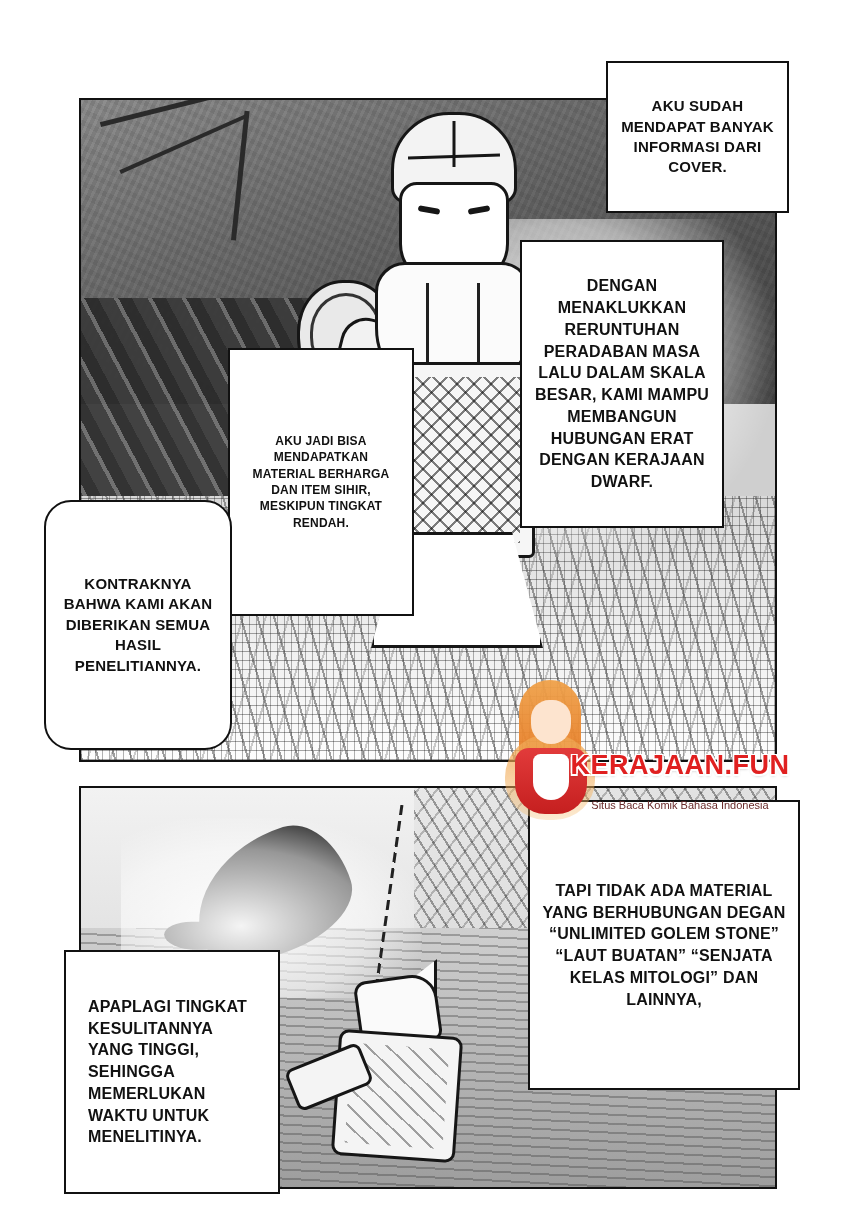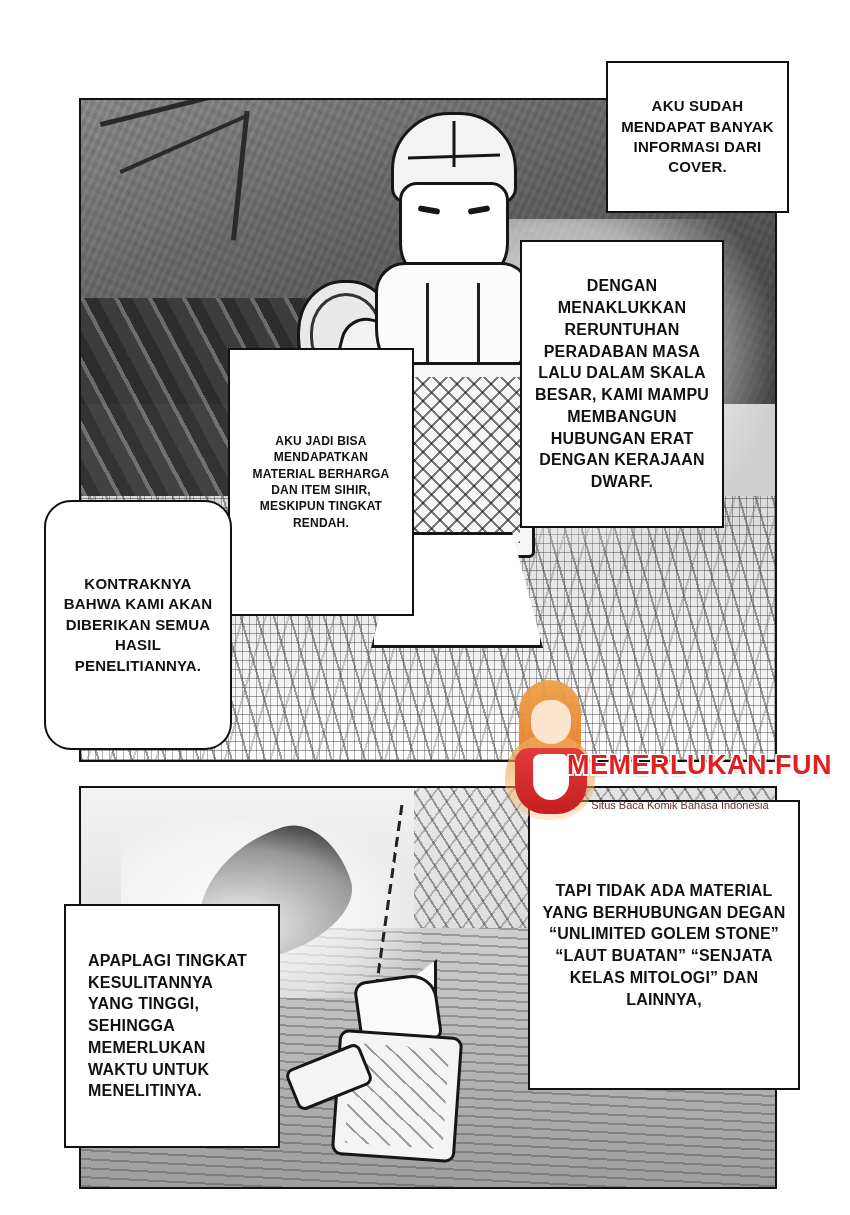--- a/index.html
+++ b/index.html
@@ -349,29 +349,29 @@
   </div>
 
   <div class="bubble" style="left:44px; top:500px; width:188px; height:250px; font-size:15px;border-radius:27px;">
     <p>KONTRAKNYA BAHWA KAMI AKAN DIBERIKAN SEMUA HASIL PENELITIANNYA.</p>
   </div>
 
   <div class="bubble" style="left:528px; top:800px; width:272px; height:290px; font-size:16px;">
     <p>TAPI TIDAK ADA MATERIAL YANG BERHUBUNGAN DEGAN “UNLIMITED GOLEM STONE” “LAUT BUATAN” “SENJATA KELAS MITOLOGI” DAN LAINNYA,</p>
   </div>
 
-  <div class="bubble" style="left:64px; top:904px; width:216px; height:244px; font-size:16px; text-align:left; justify-content:flex-start; padding:18px 22px;">
+  <div class="bubble" style="left:64px; top:950px; width:216px; height:244px; font-size:16px; text-align:left; justify-content:flex-start; padding:18px 22px;">
     <p>APAPLAGI TINGKAT KESULITANNYA YANG TINGGI, SEHINGGA MEMERLUKAN WAKTU UNTUK MENELITINYA.</p>
   </div>
 
   <div id="watermark">
     <div class="wm-girl">
       <div class="wm-hair"></div>
       <div class="wm-face"></div>
       <div class="wm-dress"></div>
     </div>
     <div class="wm-text">
-      <div class="wm-main">MEMERLUKAN.FUN</div>
+      <div class="wm-main">KERAJAAN.FUN</div>
       <div class="wm-sub">Situs Baca Komik Bahasa Indonesia</div>
     </div>
   </div>
 
 </div>
 
 </body></html>

